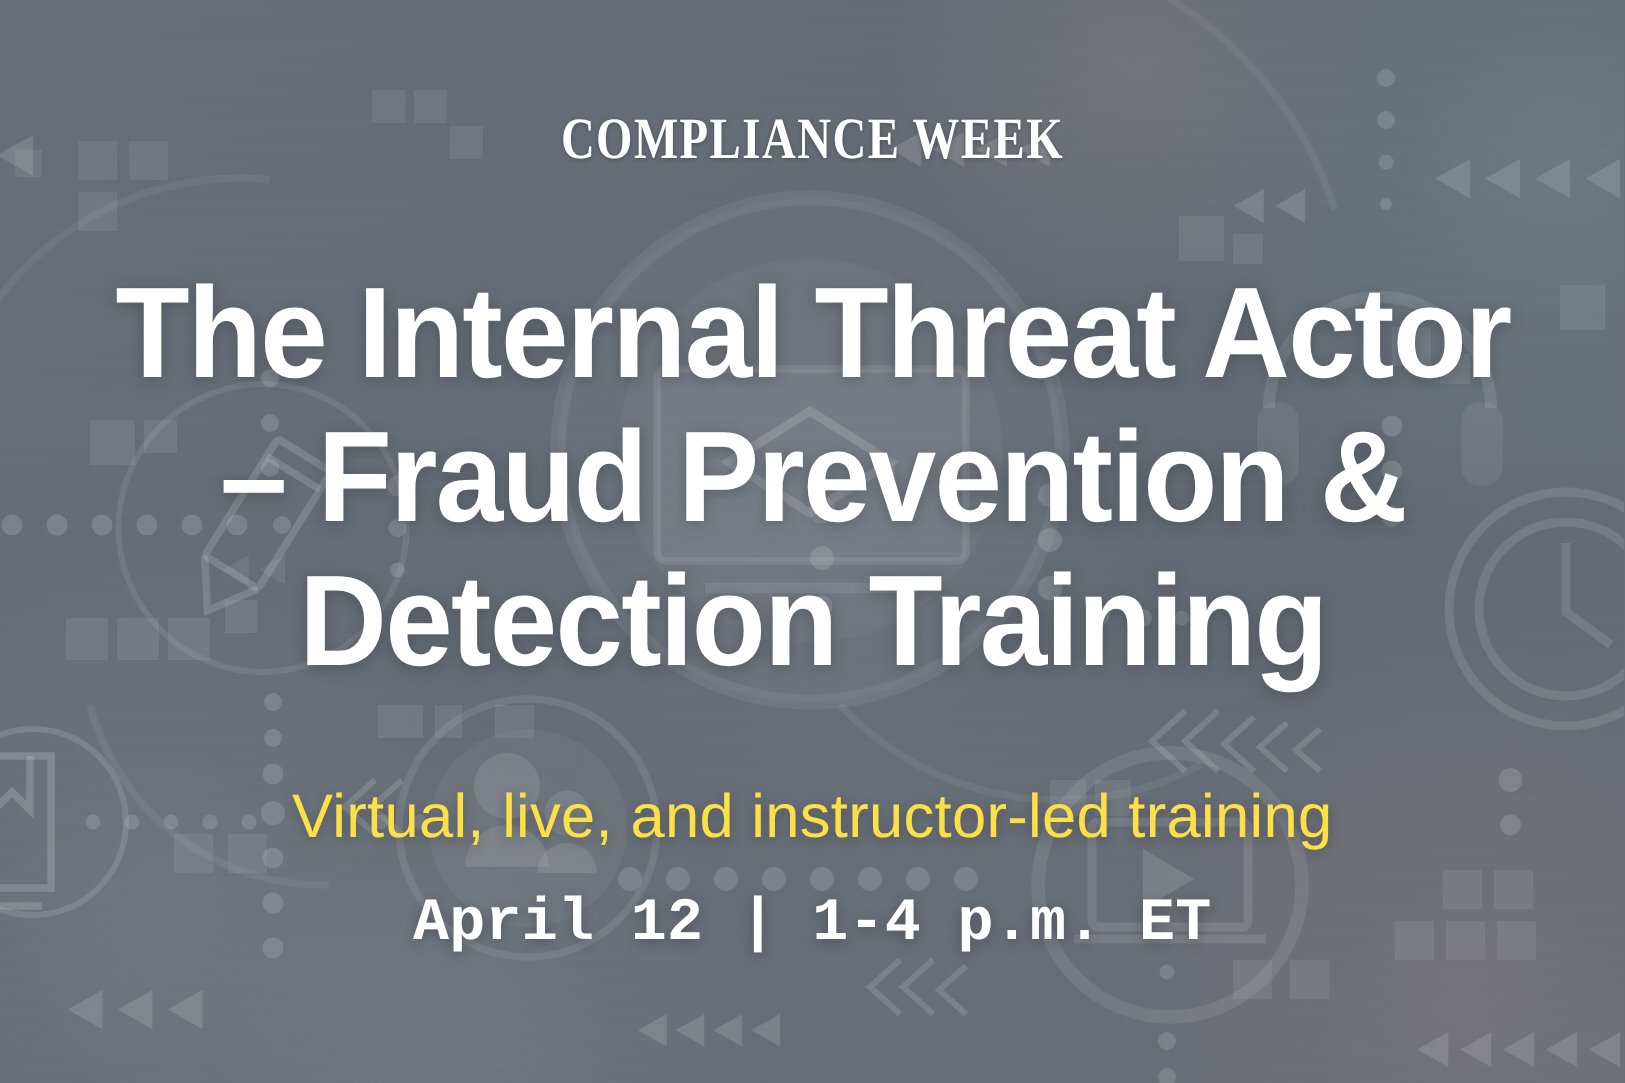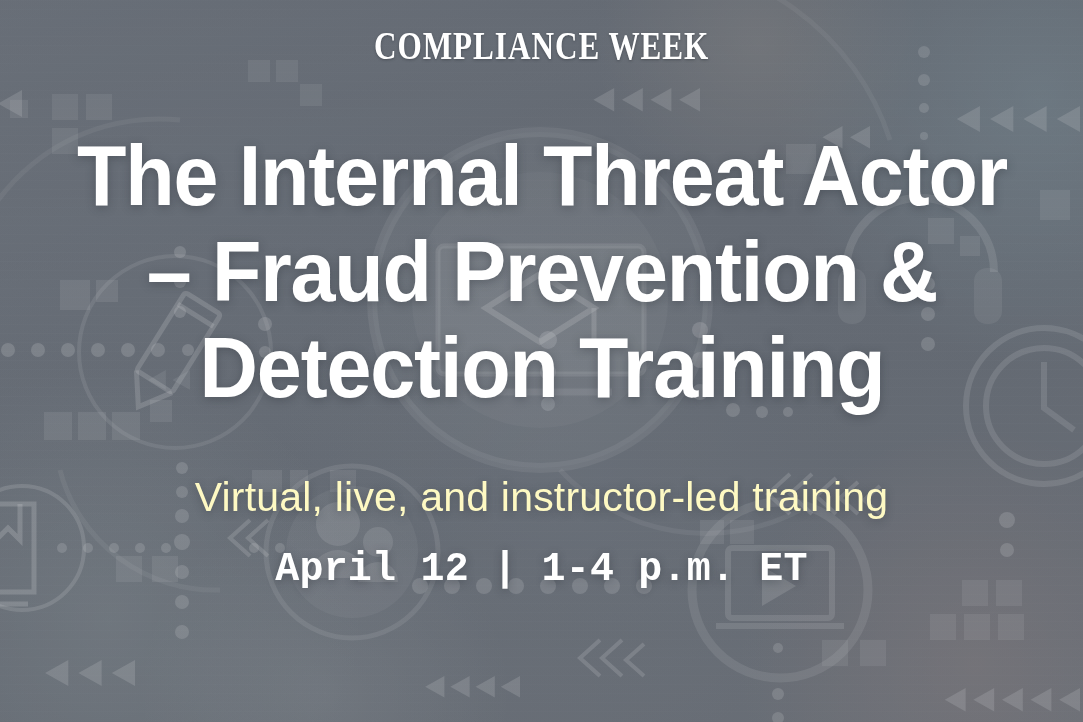--- a/index.html
+++ b/index.html
@@ -36,21 +36,21 @@
       rgba(255,255,255,0) 1px, rgba(255,255,255,0) 9px);
   }
   .bg-svg{ position:absolute; inset:0; }
   
   .bg-veil{
     position:absolute; inset:0;
     background:linear-gradient(180deg, rgba(92,98,107,.42) 0%, rgba(96,102,111,.30) 40%, rgba(100,106,114,.38) 100%);
   }
 
   
-  .content{ position:absolute; inset:0; display:flex; flex-direction:column; align-items:center; }
+  .content{ position:absolute; inset:0; display:flex; flex-direction:column; align-items:center;margin-top:47px; }
 
   .logo{
     margin-top:26px;
     font-family:"Liberation Serif", "DejaVu Serif", serif;
     font-weight:700;
     font-size:39px;
     line-height:1;
     letter-spacing:1.2px;
     color:#ffffff;
     transform:scaleX(.80);
@@ -68,21 +68,21 @@
     font-size:86px;
     line-height:96px;
     letter-spacing:-1.2px;
     transform:scaleX(.94);
     text-shadow:0 2px 10px rgba(45,50,58,.38);
   }
   .title .tline{ display:block; white-space:nowrap; }
 
   .subtitle{
     margin-top:60px;
-    color:#fef9c3;
+    color:#fde047;
     font-weight:300;
     font-size:41px;
     line-height:1.1;
     letter-spacing:.2px;
     text-shadow:0 2px 8px rgba(45,50,58,.40);
   }
 
   .daterow{
     margin-top:28px;
     color:#ffffff;

